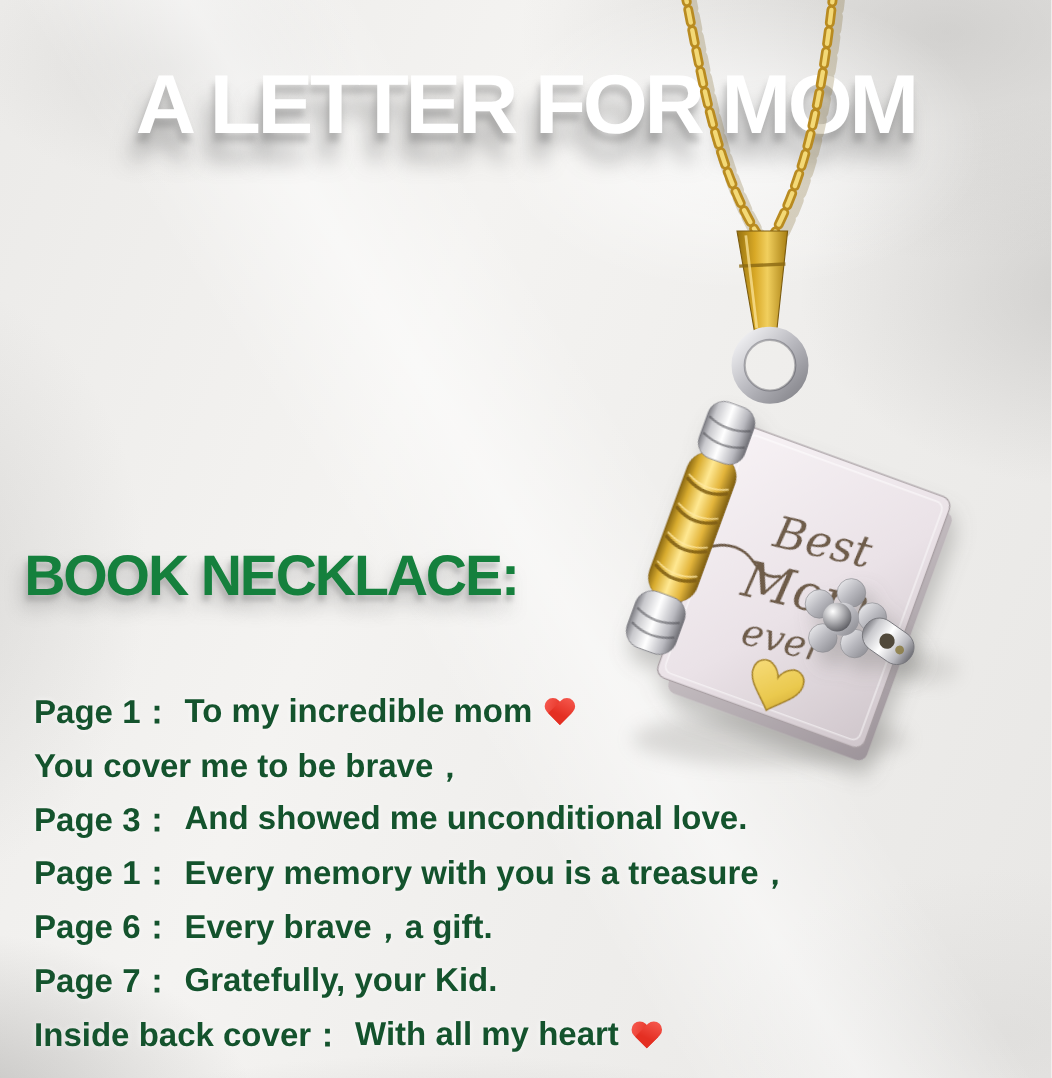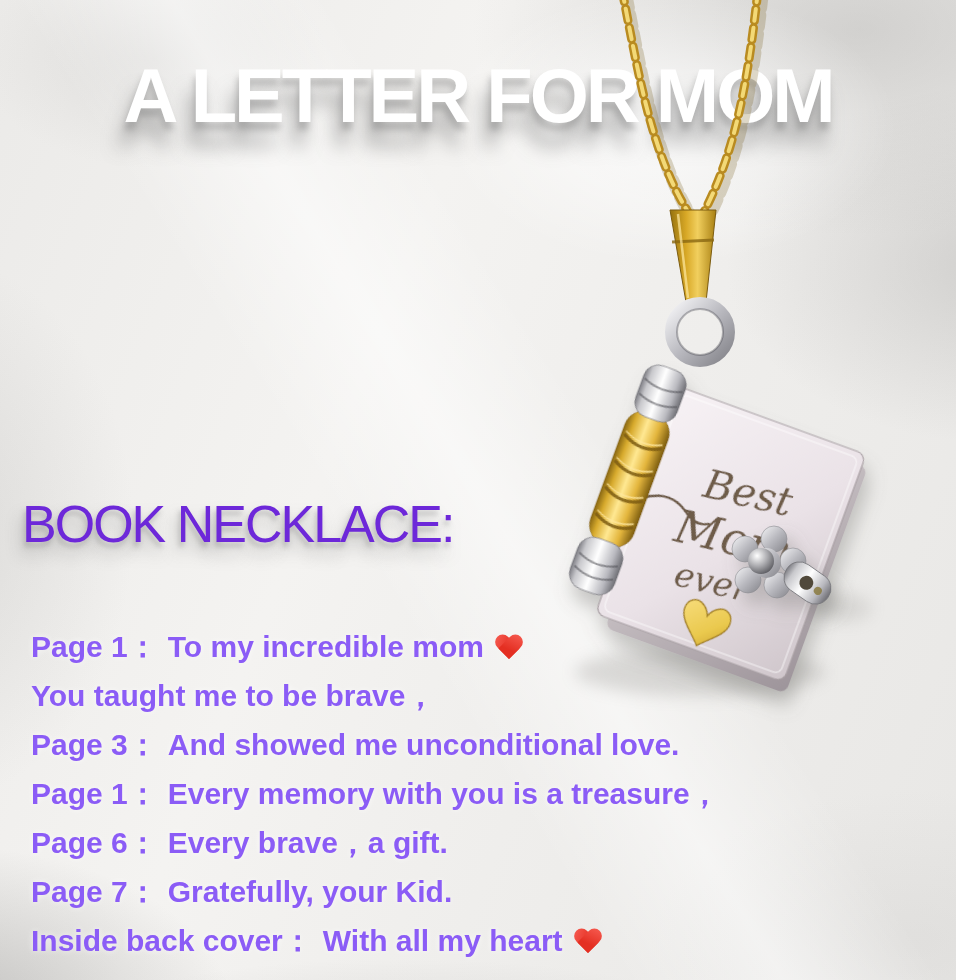--- a/index.html
+++ b/index.html
@@ -23,28 +23,28 @@
 
   .title{position:absolute;left:478px;top:58px;transform:translateX(-50%);
     margin:0;white-space:nowrap;z-index:1;
     font-size:76px;font-weight:bold;letter-spacing:-3px;line-height:1;
     color:#ffffff;
     text-shadow:-2px 8px 6px rgba(120,120,120,.40), -7px 24px 18px rgba(105,105,105,.50);
   }
 
   .subtitle{position:absolute;left:22px;top:498px;z-index:1;
     margin:0;white-space:nowrap;
-    font-size:52px;font-weight:normal;letter-spacing:-2px;line-height:1;
-    color:#6d28d9;
+    font-size:52px;font-weight:bold;letter-spacing:-2px;line-height:1;
+    color:#15803d;
     text-shadow:-2px 5px 5px rgba(140,140,140,.45), -4px 12px 16px rgba(120,120,120,.45);
   }
 
   .letter{position:absolute;left:31px;top:628px;z-index:3;}
   .line{display:flex;align-items:center;height:38px;margin-bottom:11px;
-    font-size:30px;font-weight:600;color:#8b5cf6;white-space:nowrap;
+    font-size:30px;font-weight:600;color:#14532d;white-space:nowrap;
     text-shadow:0 0 6px rgba(255,255,255,.7);}
   .line .lab{margin-right:10px;}
   .heart{display:inline-block;position:relative;width:30px;height:27px;margin-left:10px;top:1px;}
   .heart::before,.heart::after{content:"";position:absolute;top:0;width:15px;height:24px;
     border-radius:15px 15px 0 0;background:linear-gradient(160deg,#f4554a 10%,#e42f22 70%);}
   .heart::before{left:15px;transform:rotate(-45deg);transform-origin:0 100%;}
   .heart::after{left:0;transform:rotate(45deg);transform-origin:100% 100%;}
 
   .photo{position:absolute;inset:0;z-index:2;pointer-events:none;}
 </style>
@@ -192,21 +192,21 @@
     </g>
   </svg>
 
   <div class="letter" id="letter-list">
       <div class="line">
         <span class="lab">Page 1：</span>
         <span class="txt">To my incredible mom</span>
         <span class="heart"></span>
       </div>
       <div class="line">
-        <span class="txt">You taught me to be brave，</span>
+        <span class="txt">You cover me to be brave，</span>
       </div>
       <div class="line">
         <span class="lab">Page 3：</span>
         <span class="txt">And showed me unconditional love.</span>
       </div>
       <div class="line">
         <span class="lab">Page 1：</span>
         <span class="txt">Every memory with you is a treasure，</span>
       </div>
       <div class="line">

